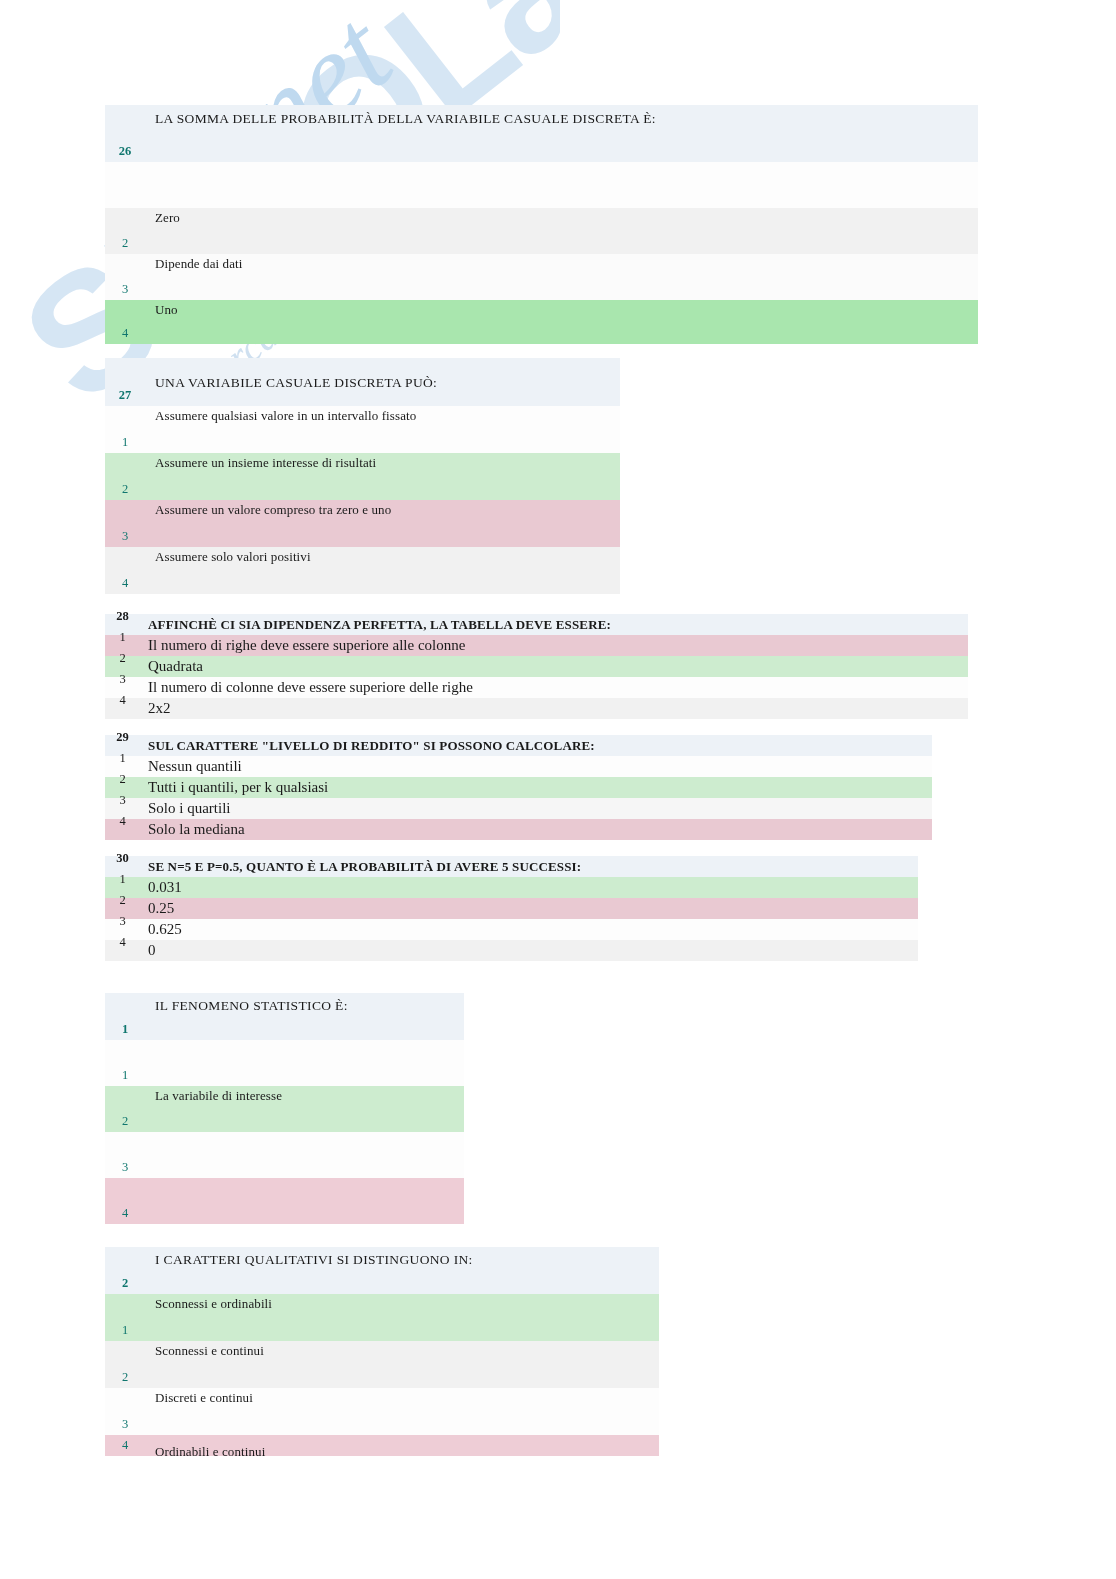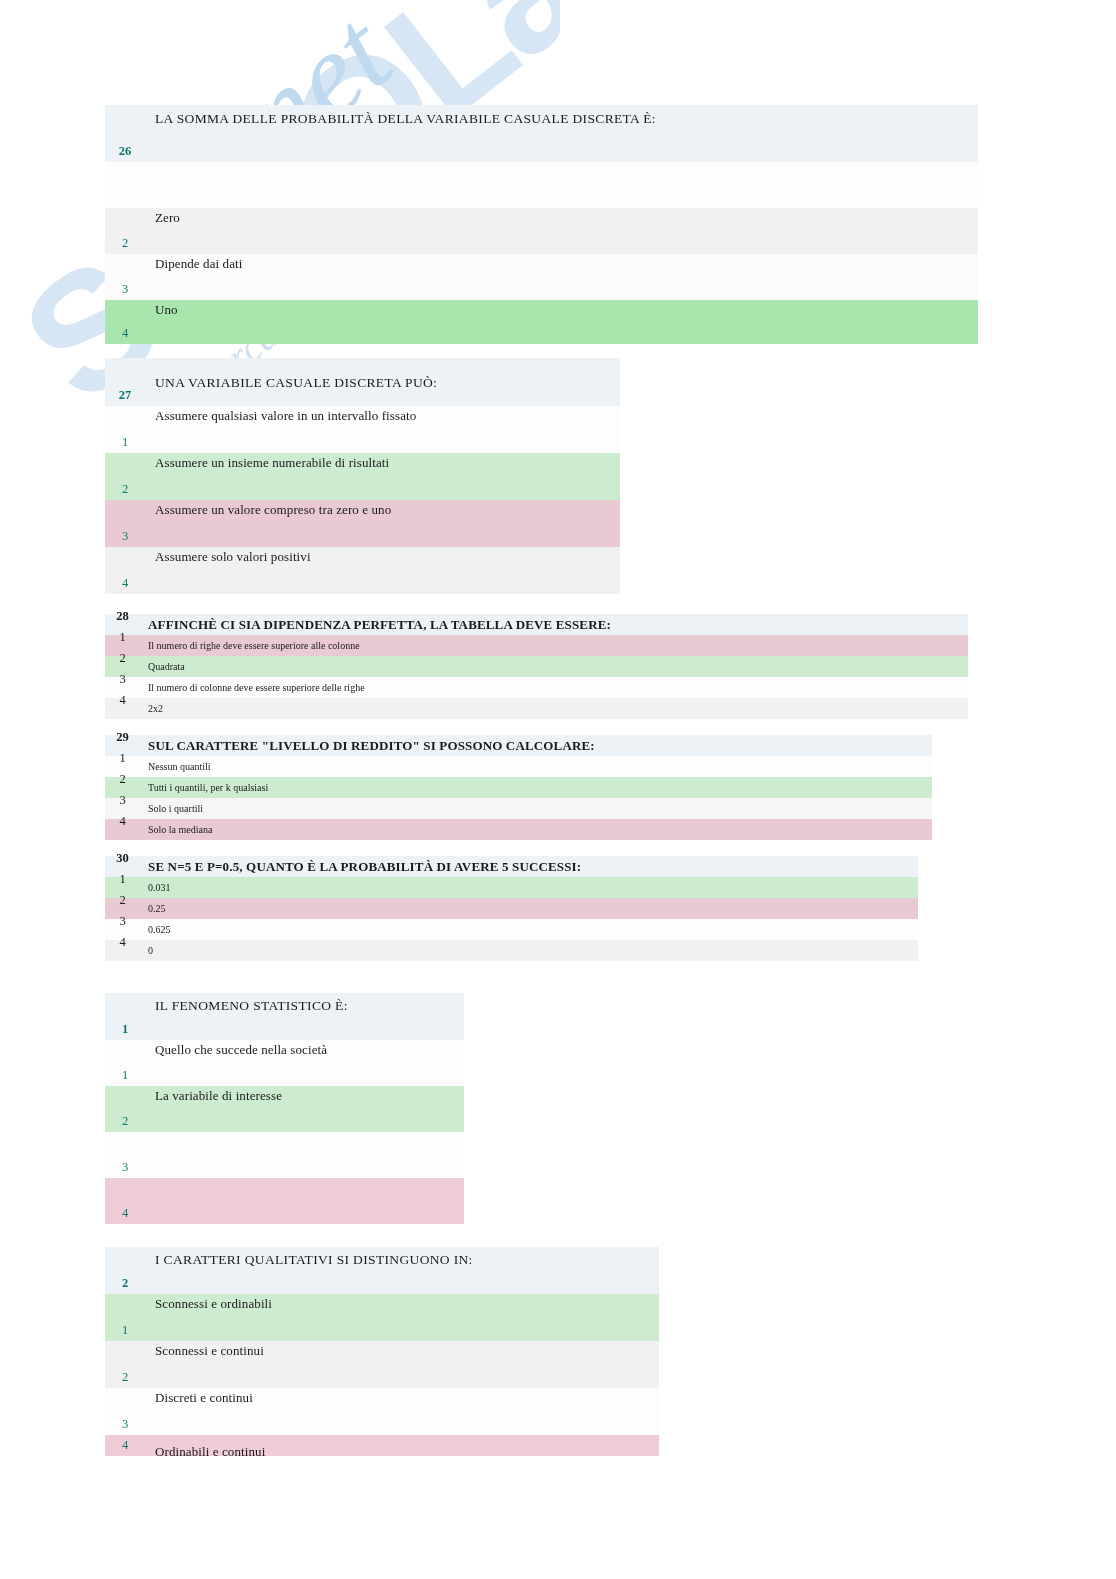--- a/index.html
+++ b/index.html
@@ -92,21 +92,21 @@
     width: 35px;
     font-size: 12.5px;
     align-items: center;
     padding-bottom: 16px;
     color: #1a1a1a;
   }
   .compact .qrow.head .num {
     font-weight: bold;
   }
   .compact .txt {
-    font-size: 10px;
+    font-size: 15px;
     padding-left: 8px;
     align-items: center;
     padding-top: 0;
   }
   .compact .qrow.head .txt {
     font-weight: bold;
     font-size: 13px;
     letter-spacing: 0.15px;
   }
 
@@ -166,21 +166,21 @@
     <div class="qrow head bg-head" style="height:48px;">
       <div class="num">27</div>
       <div class="txt" style="padding-top:17px;">UNA VARIABILE CASUALE DISCRETA PUÒ:</div>
     </div>
     <div class="qrow opt bg-white" style="height:47px;">
       <div class="num">1</div>
       <div class="txt">Assumere qualsiasi valore in un intervallo fissato</div>
     </div>
     <div class="qrow opt bg-green" style="height:47px;">
       <div class="num">2</div>
-      <div class="txt">Assumere un insieme numerabile di risultati</div>
+      <div class="txt">Assumere un insieme interesse di risultati</div>
     </div>
     <div class="qrow opt bg-pink" style="height:47px;">
       <div class="num">3</div>
       <div class="txt">Assumere un valore compreso tra zero e uno</div>
     </div>
     <div class="qrow opt bg-plain-b" style="height:47px;">
       <div class="num">4</div>
       <div class="txt">Assumere solo valori positivi</div>
     </div>
   </div>
@@ -254,21 +254,20 @@
     </div>
   </div>
 
   <div class="qblock tall" style="left:105px; top:993px; width:359px;">
     <div class="qrow head bg-head" style="height:47px;">
       <div class="num">1</div>
       <div class="txt" style="padding-top:5px;">IL FENOMENO STATISTICO È:</div>
     </div>
     <div class="qrow opt bg-white" style="height:46px;">
       <div class="num">1</div>
-      <div class="txt">Quello che succede nella società</div>
     </div>
     <div class="qrow opt bg-green" style="height:46px;">
       <div class="num">2</div>
       <div class="txt">La variabile di interesse</div>
     </div>
     <div class="qrow opt bg-white" style="height:46px;">
       <div class="num">3</div>
     </div>
     <div class="qrow opt bg-pink-l" style="height:46px;">
       <div class="num">4</div>

